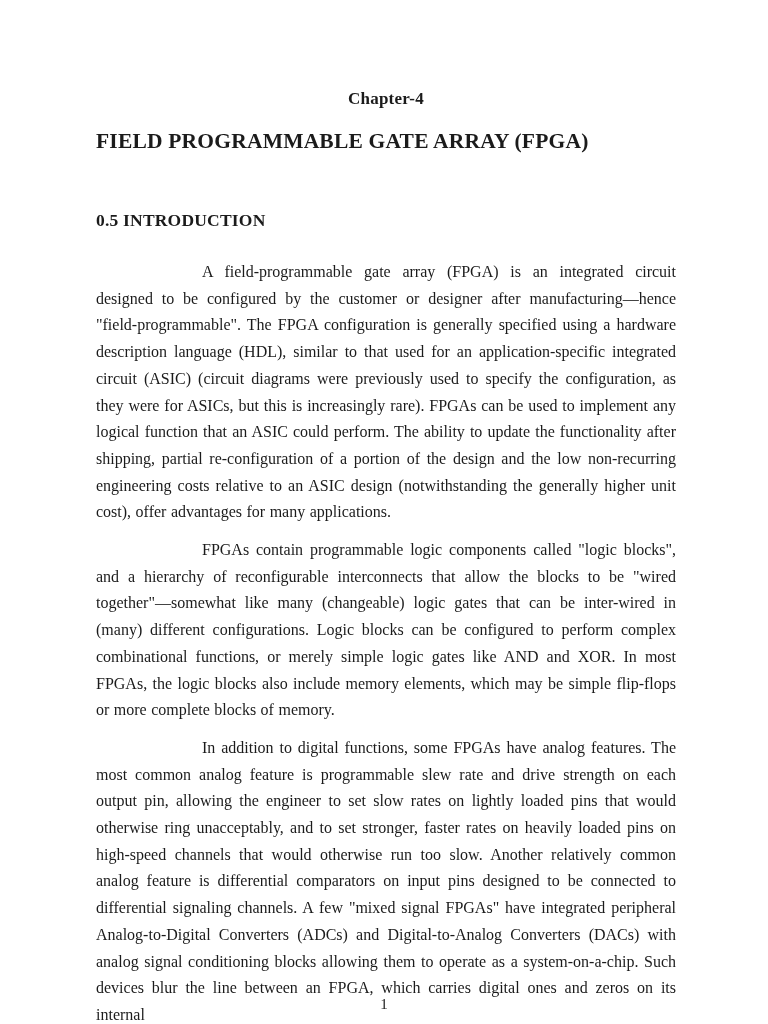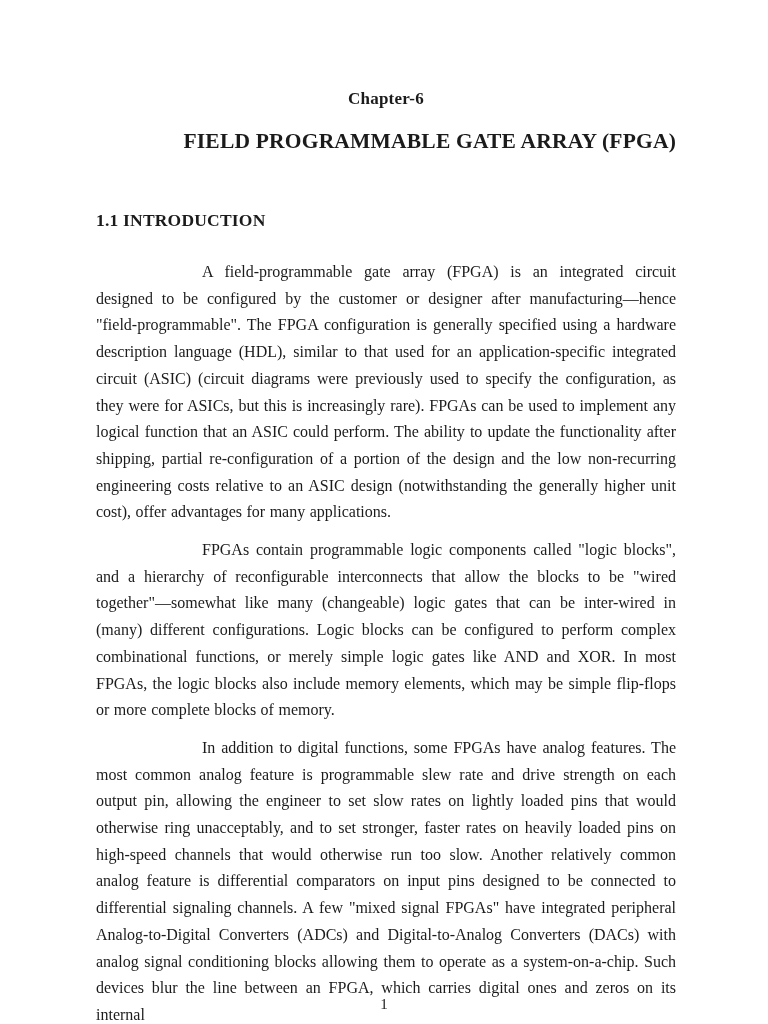--- a/index.html
+++ b/index.html
@@ -25,21 +25,21 @@
   }
   .chapter-label {
     text-align: center;
     font-weight: bold;
     font-size: 17px;
     line-height: 22px;
     margin: 0;
     letter-spacing: 0.2px;
   }
   .doc-title {
-    text-align: right;
+    text-align: left;
     font-weight: bold;
     font-size: 21.5px;
     line-height: 26px;
     margin: 18px 0 0 0;
     letter-spacing: 0.2px;
     white-space: nowrap;
   }
   .section-heading {
     font-weight: bold;
     font-size: 17.5px;
@@ -66,25 +66,25 @@
     text-align: center;
     font-size: 15px;
     line-height: 20px;
   }
 </style>
 </head>
 <body>
 
 <div class="page">
 
-  <h2 class="chapter-label">Chapter-6</h2>
+  <h2 class="chapter-label">Chapter-4</h2>
 
   <h1 class="doc-title">FIELD PROGRAMMABLE GATE ARRAY (FPGA)</h1>
 
-  <h3 class="section-heading">1.1 INTRODUCTION</h3>
+  <h3 class="section-heading">0.5 INTRODUCTION</h3>
 
   <div class="body-text">
     <p>A field-programmable gate array (FPGA) is an integrated circuit designed to be configured by the customer or designer after manufacturing—hence "field-programmable". The FPGA configuration is generally specified using a hardware description language (HDL), similar to that used for an application-specific integrated circuit (ASIC) (circuit diagrams were previously used to specify the configuration, as they were for ASICs, but this is increasingly rare). FPGAs can be used to implement any logical function that an ASIC could perform. The ability to update the functionality after shipping, partial re-configuration of a portion of the design and the low non-recurring engineering costs relative to an ASIC design (notwithstanding the generally higher unit cost), offer advantages for many applications.</p>
     <p>FPGAs contain programmable logic components called "logic blocks", and a hierarchy of reconfigurable interconnects that allow the blocks to be "wired together"—somewhat like many (changeable) logic gates that can be inter-wired in (many) different configurations. Logic blocks can be configured to perform complex combinational functions, or merely simple logic gates like AND and XOR. In most FPGAs, the logic blocks also include memory elements, which may be simple flip-flops or more complete blocks of memory.</p>
     <p>In addition to digital functions, some FPGAs have analog features. The most common analog feature is programmable slew rate and drive strength on each output pin, allowing the engineer to set slow rates on lightly loaded pins that would otherwise ring unacceptably, and to set stronger, faster rates on heavily loaded pins on high-speed channels that would otherwise run too slow. Another relatively common analog feature is differential comparators on input pins designed to be connected to differential signaling channels. A few "mixed signal FPGAs" have integrated peripheral Analog-to-Digital Converters (ADCs) and Digital-to-Analog Converters (DACs) with analog signal conditioning blocks allowing them to operate as a system-on-a-chip. Such devices blur the line between an FPGA, which carries digital ones and zeros on its internal</p>
   </div>
 
   <div class="page-number">1</div>
 
 </div>

